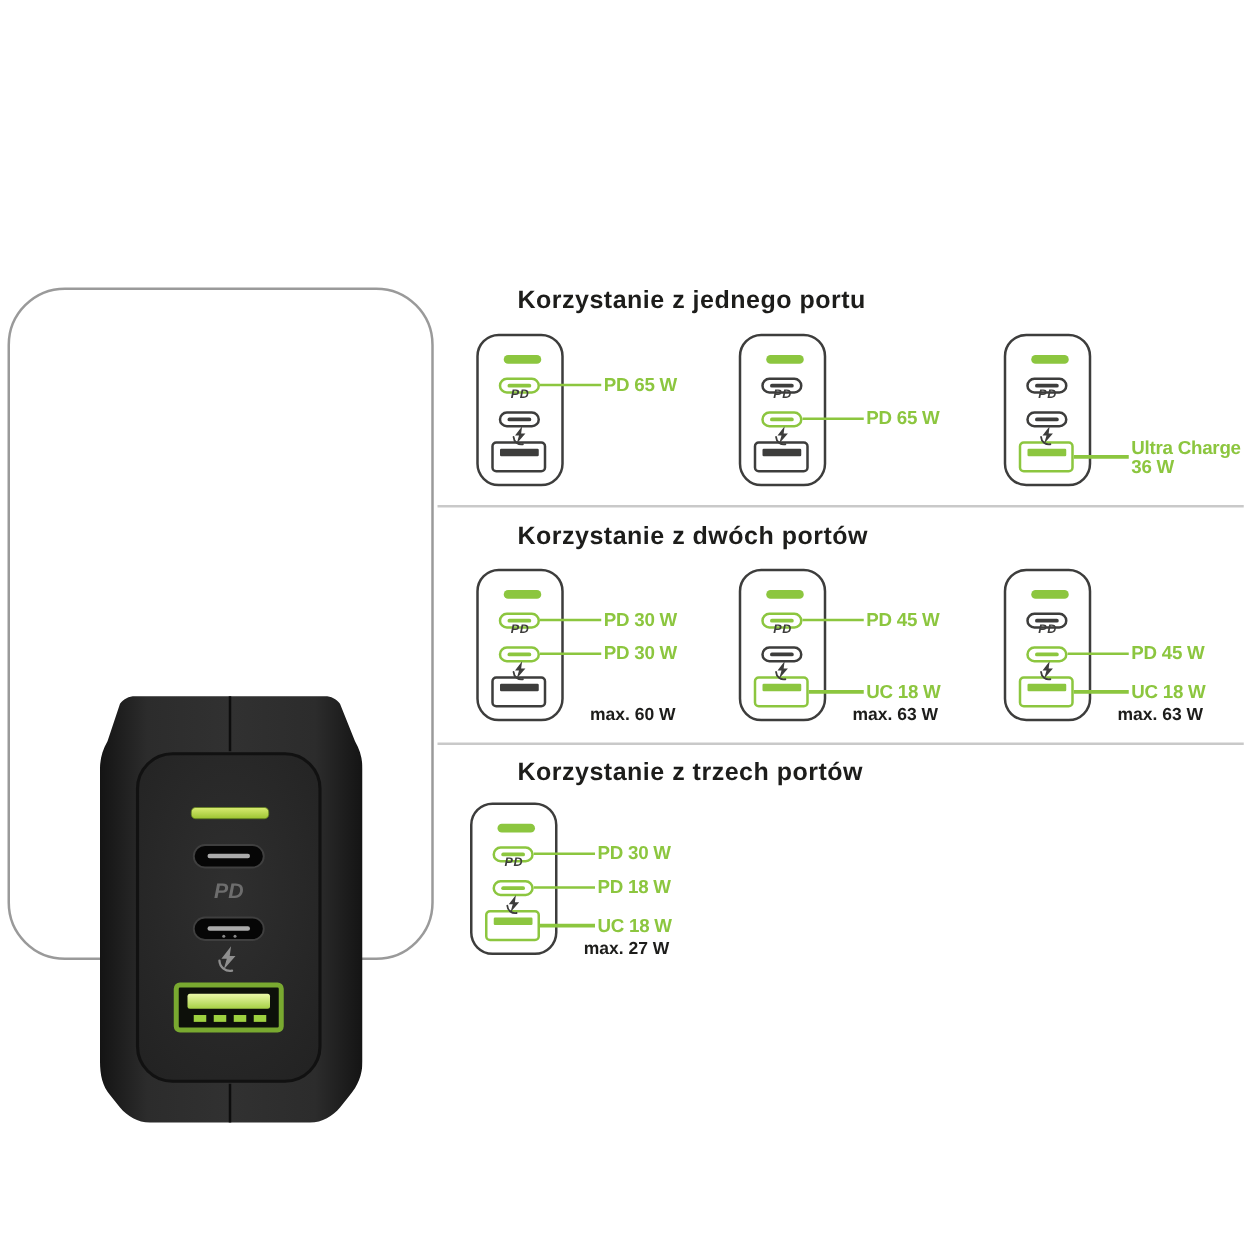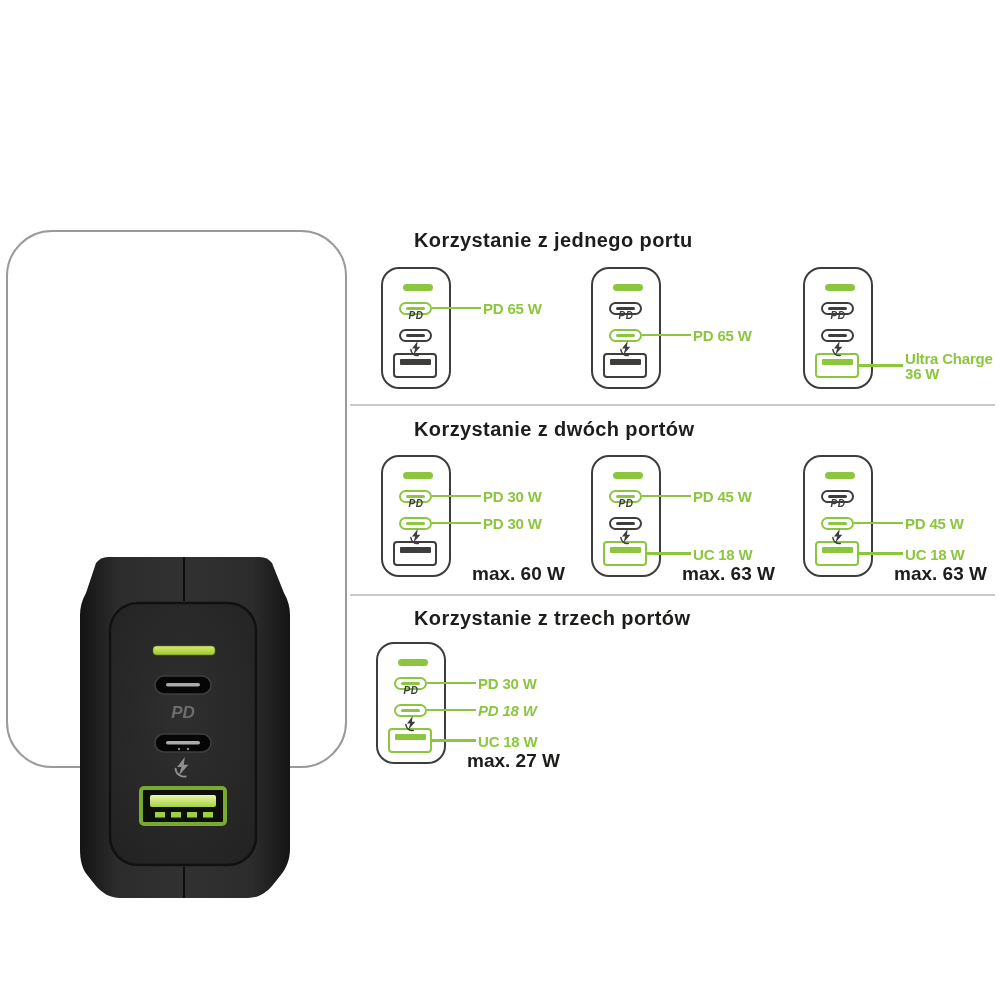--- a/index.html
+++ b/index.html
@@ -24,21 +24,21 @@
   .p-a{position:absolute;left:10px;width:44px;height:25px;border:2.5px solid #3d3d3c;border-radius:4px;
        box-sizing:border-box;background:#fff;}
   .p-a .bar{width:31px;height:6.5px;border-radius:1px;background:#3d3d3c;margin:3.5px auto 0;}
   .p-a.on{border-color:#8cc63f;} .p-a.on .bar{background:#8cc63f;}
   .pdtext{position:absolute;left:0;width:66px;text-align:center;font-size:10px;font-style:italic;
           font-weight:bold;color:#3d3d3c;letter-spacing:.5px;}
   .boltwrap{position:absolute;left:26px;width:14px;height:16px;color:#3d3d3c;}
   .conn{position:absolute;height:2.5px;background:#8cc63f;}
   .plabel{position:absolute;left:100px;width:120px;transform:translateY(-50%);font-size:15px;
           font-weight:bold;color:#8cc63f;white-space:pre-line;line-height:15px;letter-spacing:-.2px;}
-  .maxlabel{position:absolute;left:89px;top:106px;width:90px;font-size:19px;font-weight:bold;
+  .maxlabel{position:absolute;left:89px;top:106px;width:90px;font-size:14px;font-weight:bold;
             color:#1d1d1b;white-space:nowrap;}
 </style>
 </head>
 <body>
 
 <div id="canvas">
 
   <div class="card">
     <svg class="charger-svg" width="212" height="345" viewBox="0 0 212 345">
       <defs>
@@ -229,21 +229,21 @@
         <div class="p-led" style="top: 15px;"></div>
         <div class="p-c on" style="top: 32.5px;">
           <div class="dash"></div>
         </div>
         <div class="conn" style="top: 37.75px; left: 48.5px; width: 49.5px;"></div>
         <div class="plabel" style="top: 39px;">PD 30 W</div>
         <div class="p-c on" style="top: 59.5px;">
           <div class="dash"></div>
         </div>
         <div class="conn" style="top: 64.75px; left: 48.5px; width: 49.5px;"></div>
-        <div class="plabel" style="top: 66px; font-style: italic;">PD 18 W</div>
+        <div class="plabel" style="top: 66px;">PD 18 W</div>
         <div class="p-a on" style="top: 84px;">
           <div class="bar"></div>
         </div>
         <div class="conn" style="top: 95.25px; left: 54px; width: 44px;"></div>
         <div class="plabel" style="top: 96.5px;">UC 18 W</div>
         <div class="pdtext" style="top: 41px;">PD</div>
         <div class="boltwrap" style="top: 72px;"><svg width="14" height="16" viewBox="0 0 11 14">
             <path d="M7,0 L2,6.5 L4.8,6.5 L3.2,12 L9.3,5 L6.3,5 Z" fill="currentColor"></path>
             <path d="M1,7.5 A5.5,5.5 0 0 0 7.5,12.6" stroke="currentColor" stroke-width="1.3" fill="none" stroke-linecap="round"></path>
           </svg></div>

